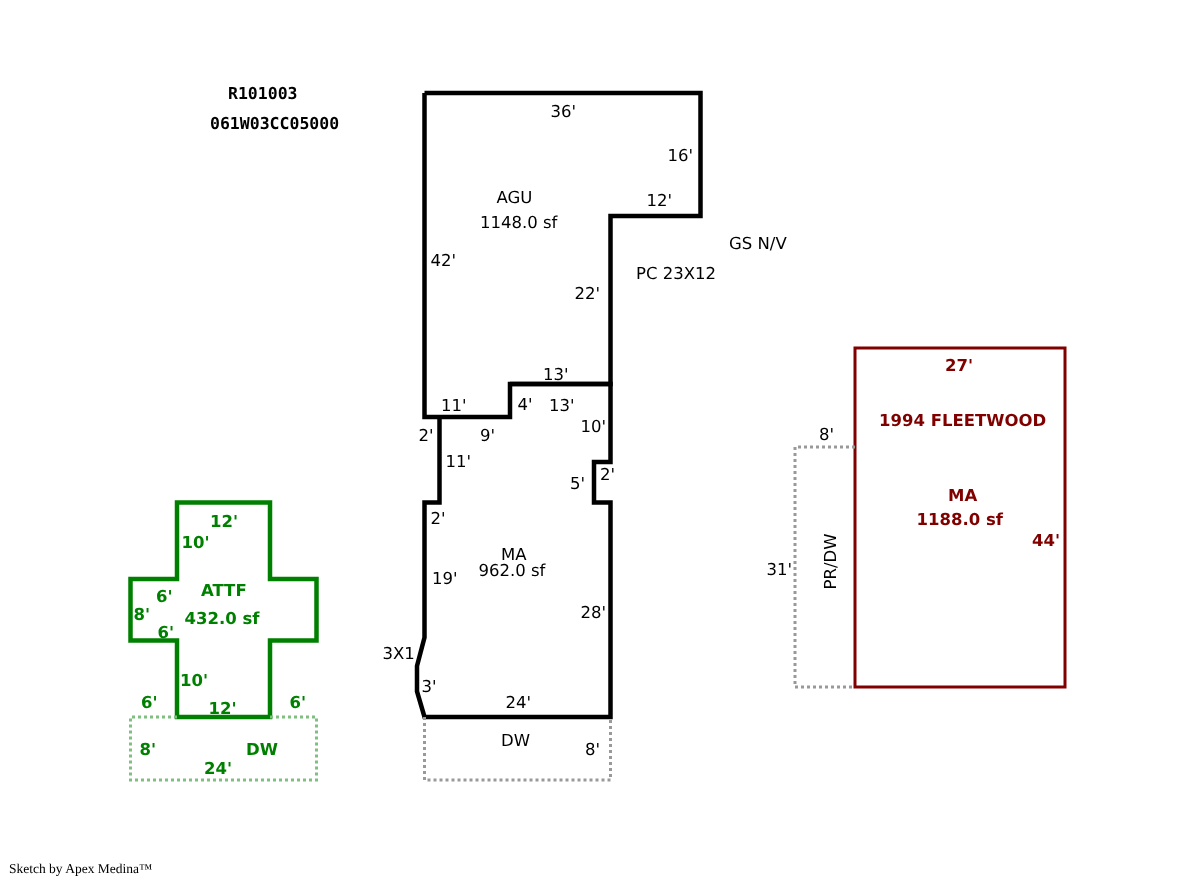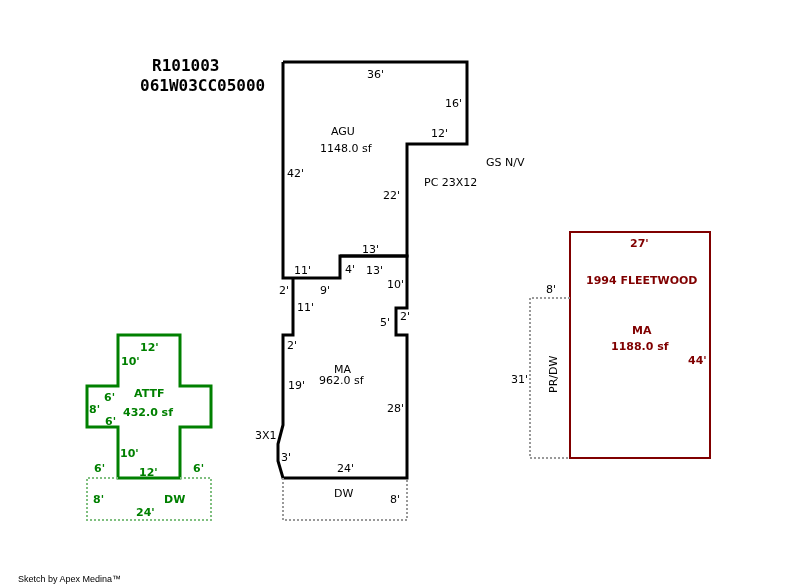--- a/index.html
+++ b/index.html
@@ -1,21 +1,21 @@
 <!DOCTYPE html>
 <html><head>
 <meta charset="utf-8">
 <style>
   html, body { margin: 0; padding: 0; background: #ffffff; }
   body { width: 800px; height: 587px; position: relative; overflow: hidden; font-family: "Liberation Sans", "DejaVu Sans", sans-serif; }
   #sketch { position: absolute; left: 0; top: 0; }
   .lbl { font-family: "DejaVu Sans", "Liberation Sans", sans-serif; font-size: 11px; fill: #000000; }
   .lbl-bold { font-family: "DejaVu Sans", "Liberation Sans", sans-serif; font-size: 11px; font-weight: bold; }
-  .hdr { position: absolute; font-family: "DejaVu Sans Mono", "Liberation Mono", monospace; font-weight: bold; font-size: 16px; color: #000; white-space: nowrap; padding-left: 36px; }
-  .footer { position: absolute; left: 18px; top: 574px; font-family: Liberation Sans, sans-serif; font-size: 9px; color: #000; white-space: nowrap; text-align: center; }
+  .hdr { position: absolute; font-family: "DejaVu Sans Mono", "Liberation Mono", monospace; font-weight: bold; font-size: 11px; color: #000; white-space: nowrap; padding-left: 36px; }
+  .footer { position: absolute; left: 6px; top: 574px; font-family: Liberation Serif, serif; font-size: 9px; color: #000; white-space: nowrap; text-align: center; }
 </style>
 </head>
 <body>
 
 <div class="hdr" style="left:116px; top:56px;">R101003</div>
 <div class="hdr" style="left:88px; top:76px;margin-left:16px;">061W03CC05000</div>
 
 <svg id="sketch" width="800" height="587" viewBox="0 0 800 587" xmlns="http://www.w3.org/2000/svg">
 
   <polyline points="283,62 467,62 467,144 407,144 407,256 340,256 340,278 283,278 283,62" fill="none" stroke="#000" stroke-width="3"></polyline>

